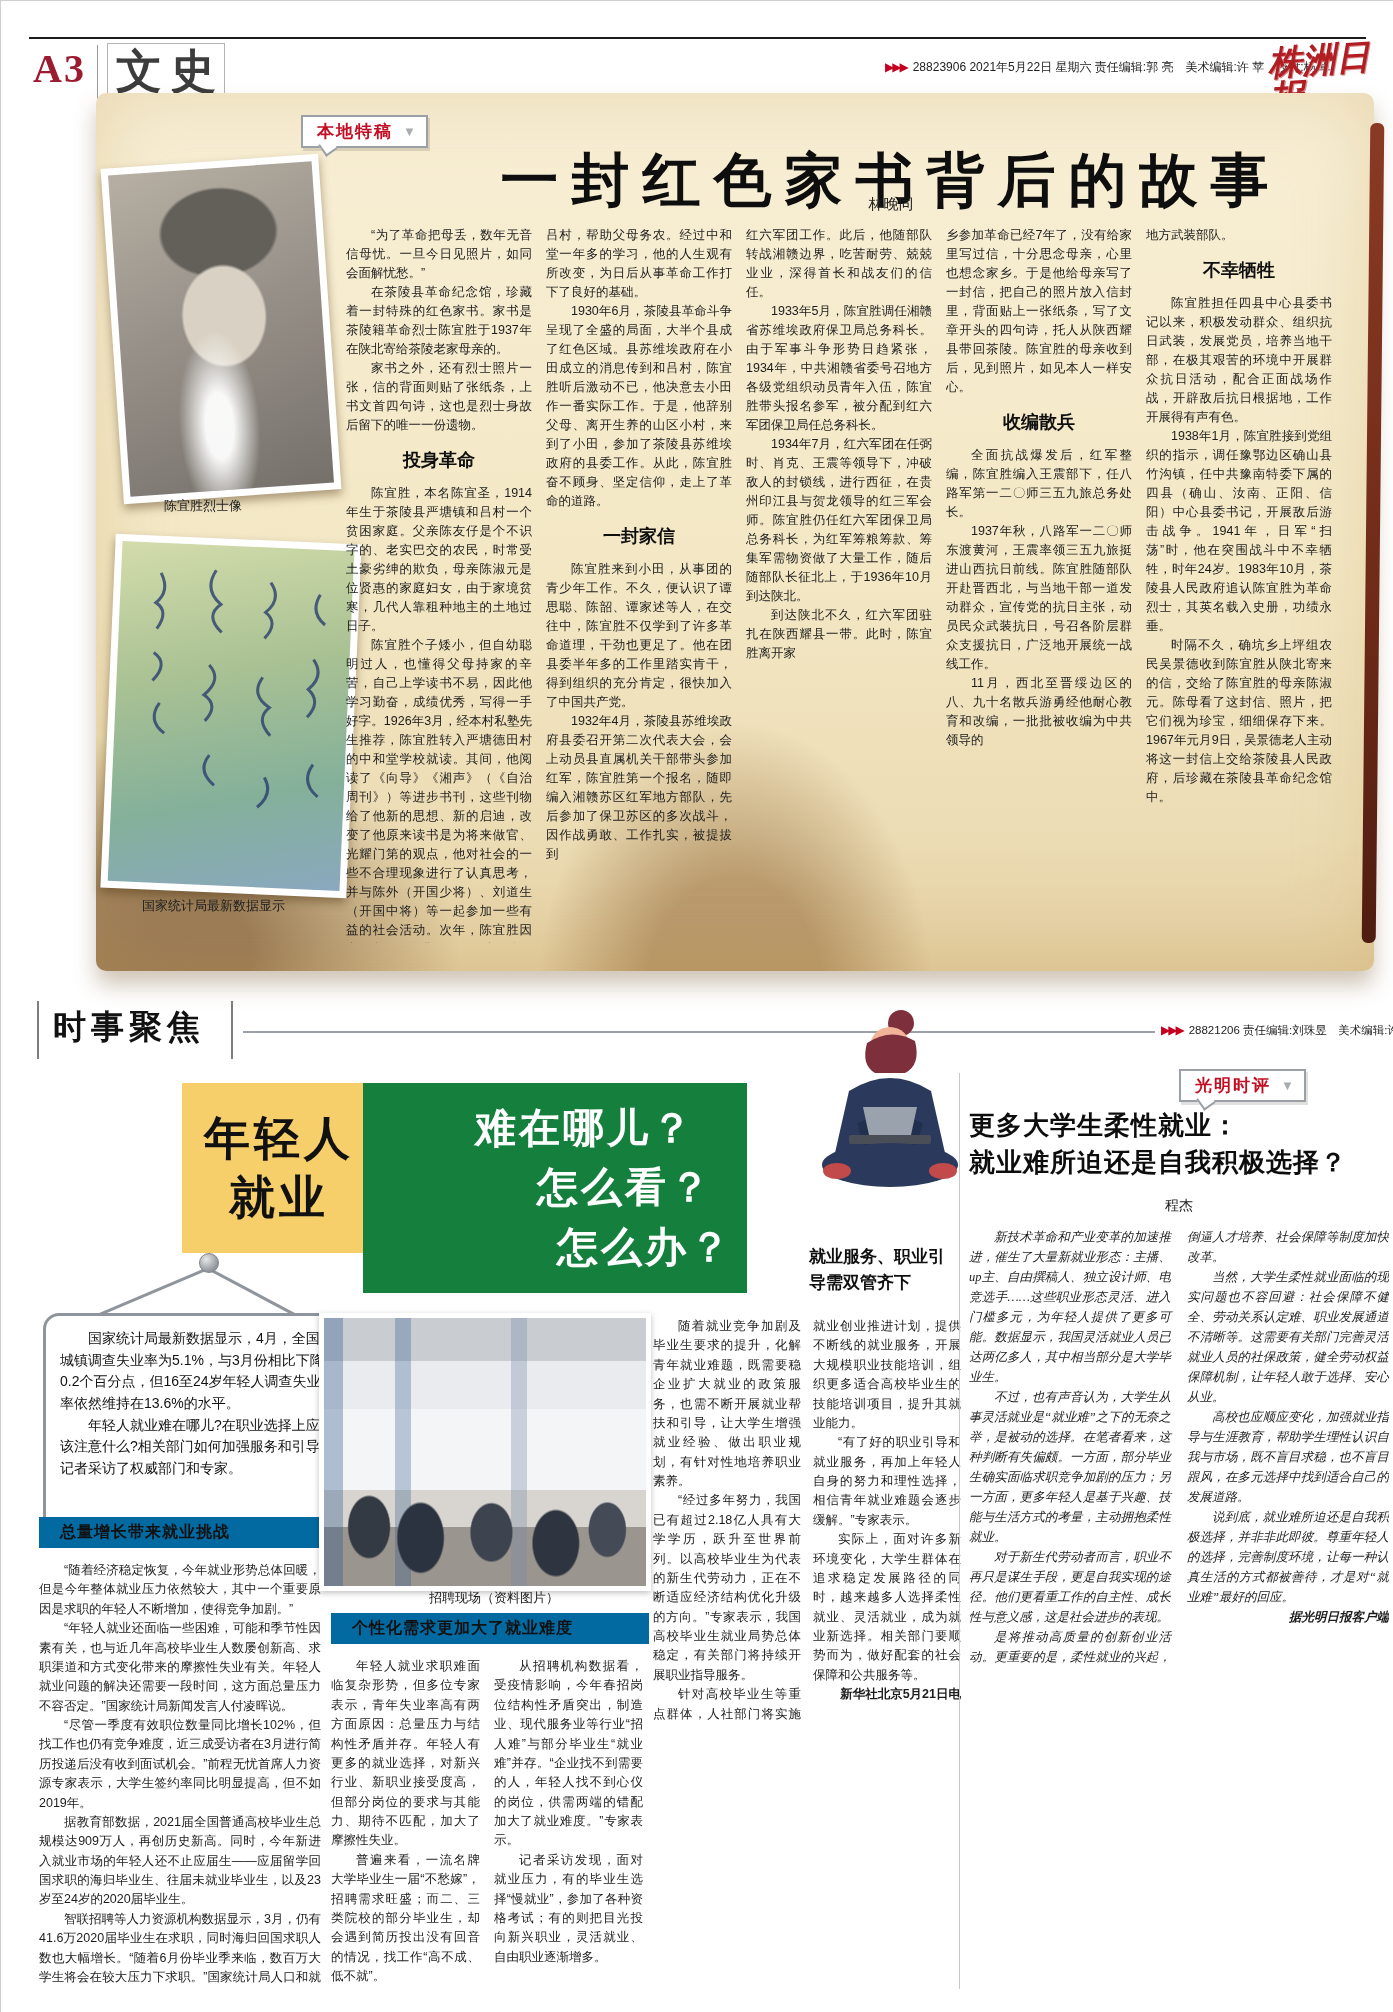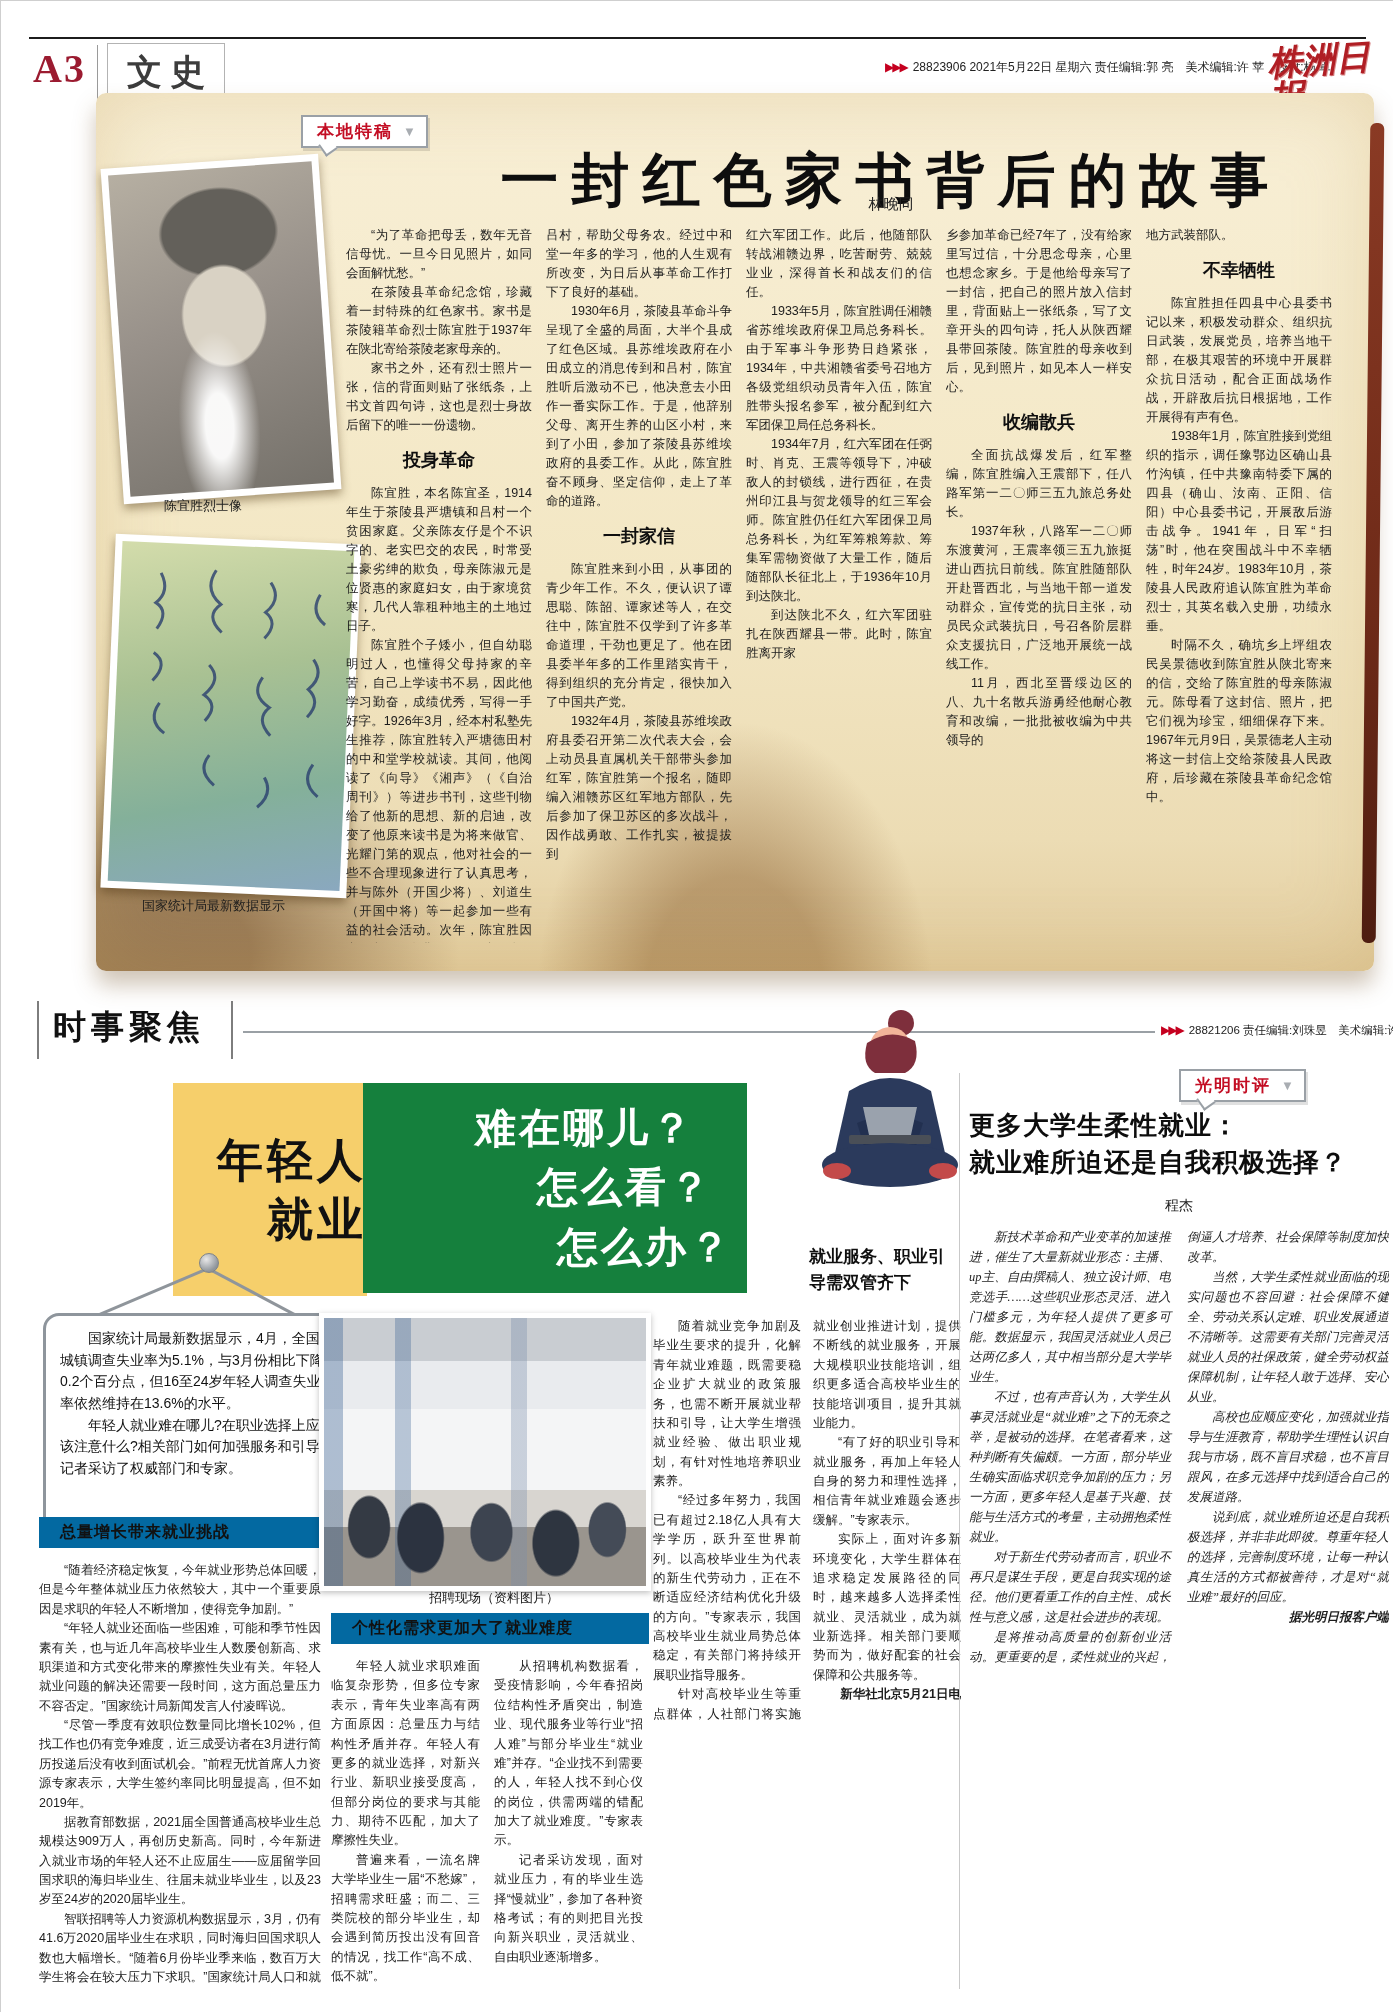--- a/index.html
+++ b/index.html
@@ -6,21 +6,21 @@
   #page{position:relative;width:1393px;height:2012px;background:#fff;margin:0 auto;
         font-family:"Liberation Sans","DejaVu Sans",sans-serif;color:#1b1b1b;overflow:hidden;
         border:1px solid #cfcfcf;}
   
   .top-rule{position:absolute;left:28px;top:36px;width:1337px;height:2px;background:#1c1c1c;}
   .pageno{position:absolute;left:32px;top:44px;font-size:40px;font-weight:bold;color:#9b1b30;
           font-family:"Liberation Serif",serif;letter-spacing:2px;}
   .pg-div{position:absolute;left:96px;top:44px;width:1px;height:54px;background:#9a9a9a;}
   .section-box{position:absolute;left:106px;top:42px;width:116px;height:56px;border:1px solid #b3b3b3;
           display:flex;align-items:center;justify-content:center;}
-  .section-box span{font-size:35px;font-weight:bold;color:#3c3c3c;letter-spacing:8px;margin-left:8px;}
+  .section-box span{font-size:46px;font-weight:bold;color:#3c3c3c;letter-spacing:8px;margin-left:8px;}
   .hdr-meta{position:absolute;left:858px;top:58px;width:400px;font-size:12px;color:#222;white-space:nowrap;padding-left:26px;}
   .arrows{color:#c5001f;font-size:12px;letter-spacing:-2px;margin-right:6px;font-weight:bold;}
   .masthead{position:absolute;left:1268px;top:42px;width:116px;font-size:34px;line-height:1.0;
           color:#b01e24;font-weight:bold;font-style:italic;font-family:"Liberation Serif",serif;
           transform:rotate(-4deg);text-shadow:1px 1px 0 #d98a8a;}
   
   .parchment{position:absolute;left:95px;top:92px;width:1278px;height:878px;
       background:
         radial-gradient(ellipse at 4% 98%, rgba(92,52,20,.55) 0 6%, rgba(92,52,20,0) 18%),
         radial-gradient(ellipse at 50% 104%, rgba(130,84,35,.45) 0 10%, rgba(130,84,35,0) 22%),
@@ -58,22 +58,22 @@
   .bp{margin:0;text-indent:2em;}
   .sh{font-size:18px;font-weight:bold;text-align:center;margin:12px 0 10px;color:#0f0f0f;}
   
   .band-vbar{position:absolute;width:2px;height:58px;background:#7d7d7d;top:1000px;}
   .band-title{position:absolute;left:52px;top:1004px;font-size:33px;font-weight:bold;color:#111;letter-spacing:5px;}
   .band-rule{position:absolute;left:242px;top:1030px;width:912px;height:2px;background:#9aa0a5;}
   .band-meta{position:absolute;left:1160px;top:1022px;width:228px;font-size:11.5px;color:#222;white-space:nowrap;}
   
   .illus{position:absolute;left:796px;top:1002px;width:186px;height:196px;}
   
-  .ybox{position:absolute;left:172px;top:1082px;width:194px;height:213px;background:#f6cf6b;
-        display:flex;flex-direction:column;align-items:flex-end;justify-content:center;gap:6px;}
+  .ybox{position:absolute;left:181px;top:1082px;width:194px;height:170px;background:#f6cf6b;
+        display:flex;flex-direction:column;align-items:center;justify-content:center;gap:6px;}
   .ybox div{font-size:46px;font-weight:bold;color:#111;letter-spacing:4px;line-height:1.15;}
   .gbox{position:absolute;left:362px;top:1082px;width:384px;height:210px;background:#15803d;
         display:flex;flex-direction:column;justify-content:center;align-items:flex-end;}
   .gbox div{font-size:41px;font-weight:bold;color:#fff;line-height:1.45;letter-spacing:3px;}
   .gq1{margin-right:52px;} .gq2{margin-right:34px;} .gq3{margin-right:14px;}
   
   .pin{position:absolute;left:198px;top:1252px;width:18px;height:18px;border-radius:50%;
        background:radial-gradient(circle at 35% 30%,#e8e8e8,#8f959b 70%);border:1px solid #7d838a;}
   .lead{position:absolute;height:3px;background:#8f959b;transform-origin:0 50%;}
   .lead1{left:207px;top:1266px;width:165px;transform:rotate(157deg);}

